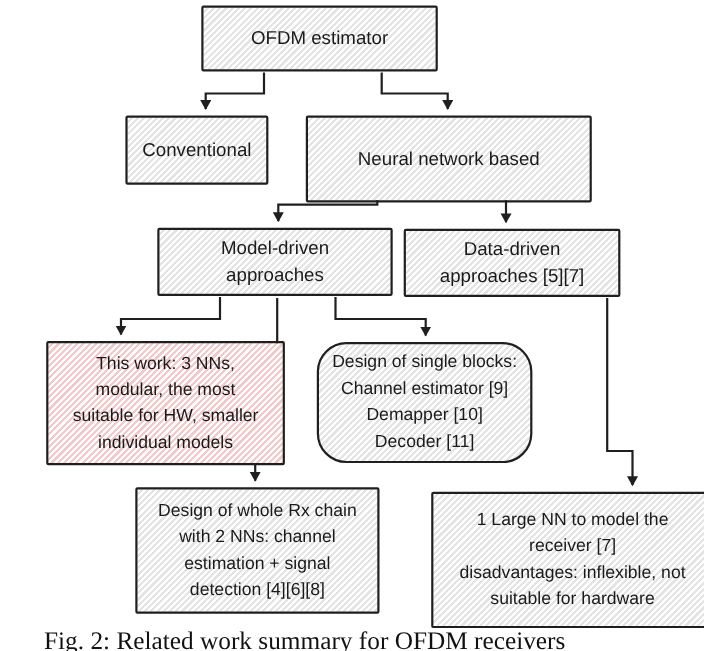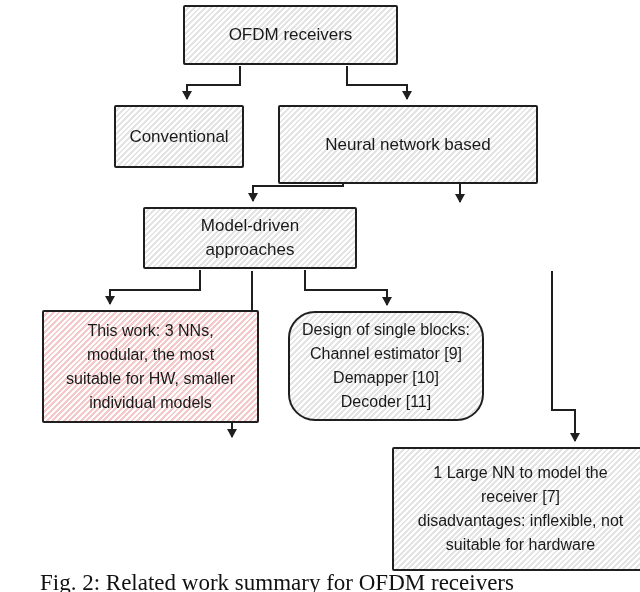--- a/index.html
+++ b/index.html
@@ -78,40 +78,46 @@
     <polyline points="240,66 240,85 187,85 187,99" fill="none" stroke="#1f1f1f" stroke-width="2" marker-end="url(#arrow)"></polyline>
     <polyline points="347,66 347,85 407,85 407,99" fill="none" stroke="#1f1f1f" stroke-width="2" marker-end="url(#arrow)"></polyline>
     <polyline points="343,169 343,186 253,186 253,201" fill="none" stroke="#1f1f1f" stroke-width="2" marker-end="url(#arrow)"></polyline>
     <polyline points="460,169 460,202" fill="none" stroke="#1f1f1f" stroke-width="2" marker-end="url(#arrow)"></polyline>
     <polyline points="200,270 200,290 110,290 110,304" fill="none" stroke="#1f1f1f" stroke-width="2" marker-end="url(#arrow)"></polyline>
     <polyline points="305,270 305,290 387,290 387,305" fill="none" stroke="#1f1f1f" stroke-width="2" marker-end="url(#arrow)"></polyline>
     <polyline points="252,271 252,353 232,353 232,437" fill="none" stroke="#1f1f1f" stroke-width="2" marker-end="url(#arrow)"></polyline>
     <polyline points="552,271 552,410 575,410 575,441" fill="none" stroke="#1f1f1f" stroke-width="2" marker-end="url(#arrow)"></polyline>
   </svg>
 
-  <div class="node big" style="left:183px; top:5px; width:215px; height:60px;">OFDM receivers</div>
+  <div class="node big" style="left:183px; top:5px; width:215px; height:60px;">OFDM estimator</div>
 
   <div class="node big" style="left:114px; top:105px; width:130px; height:63px;">Conventional</div>
 
   <div class="node big" style="left:278px; top:105px; width:260px; height:79px;">Neural network based</div>
 
   <div class="node big" style="left:143px; top:207px; width:214px; height:62px;">Model-driven
 approaches</div>
 
+  <div class="node big" style="left:367px; top:208px; width:197px; height:62px;">Data-driven
+approaches [5][7]</div>
 
   <div class="node pink" style="left:2px; top:310px; width:217px; height:113px;margin-left:40px;">This work: 3 NNs,
 modular, the most
 suitable for HW, smaller
 individual models</div>
 
   <div class="node" style="left:288px; top:311px; width:196px; height:110px;border-radius:27px;">Design of single blocks:
 Channel estimator [9]
 Demapper [10]
 Decoder [11]</div>
 
+  <div class="node" style="left:123px; top:443px; width:222px; height:115px;">Design of whole Rx chain
+with 2 NNs: channel
+estimation + signal
+detection [4][6][8]</div>
 
   <div class="node" style="left:392px; top:447px; width:257px; height:124px;">1 Large NN to model the
 receiver [7]
 disadvantages: inflexible, not
 suitable for hardware</div>
 
   <div class="caption">Fig. 2: Related work summary for OFDM receivers</div>
 
 </div>
 

